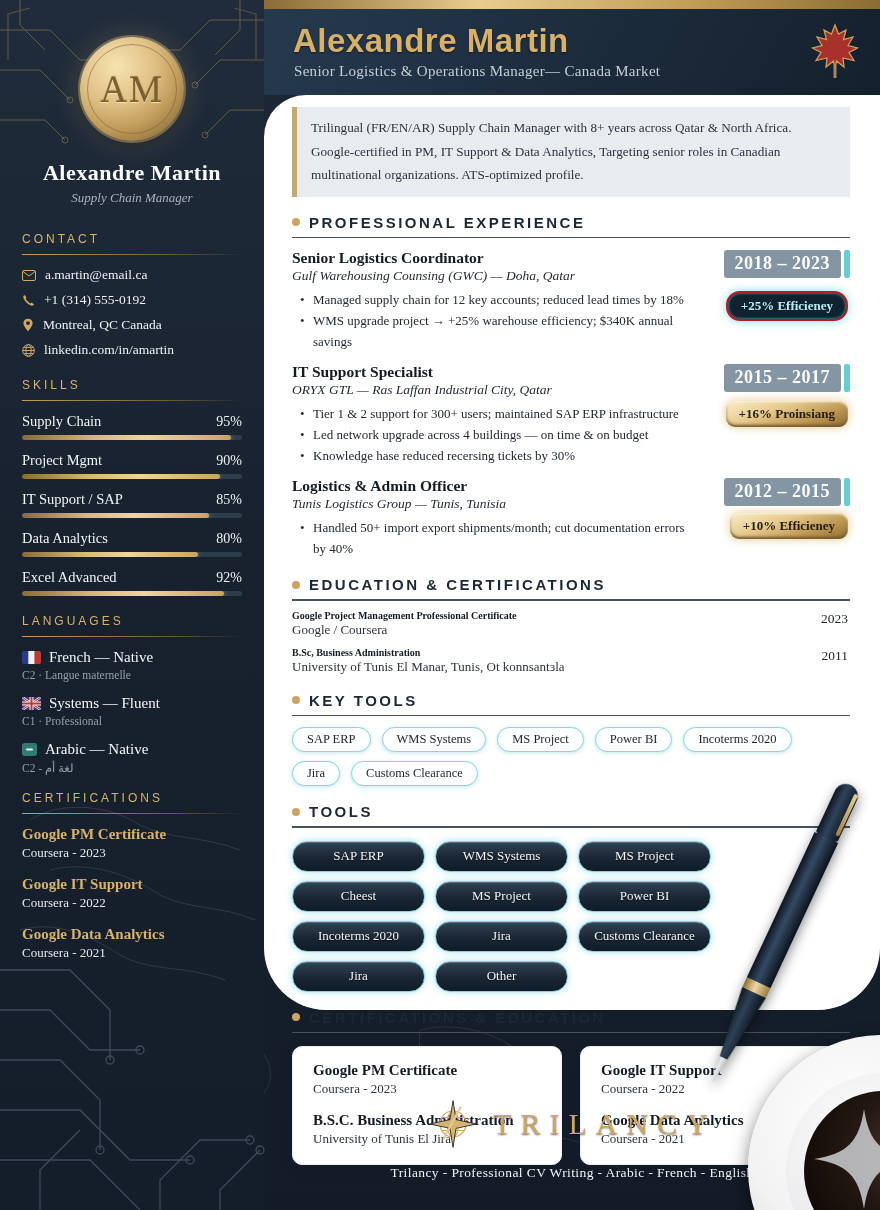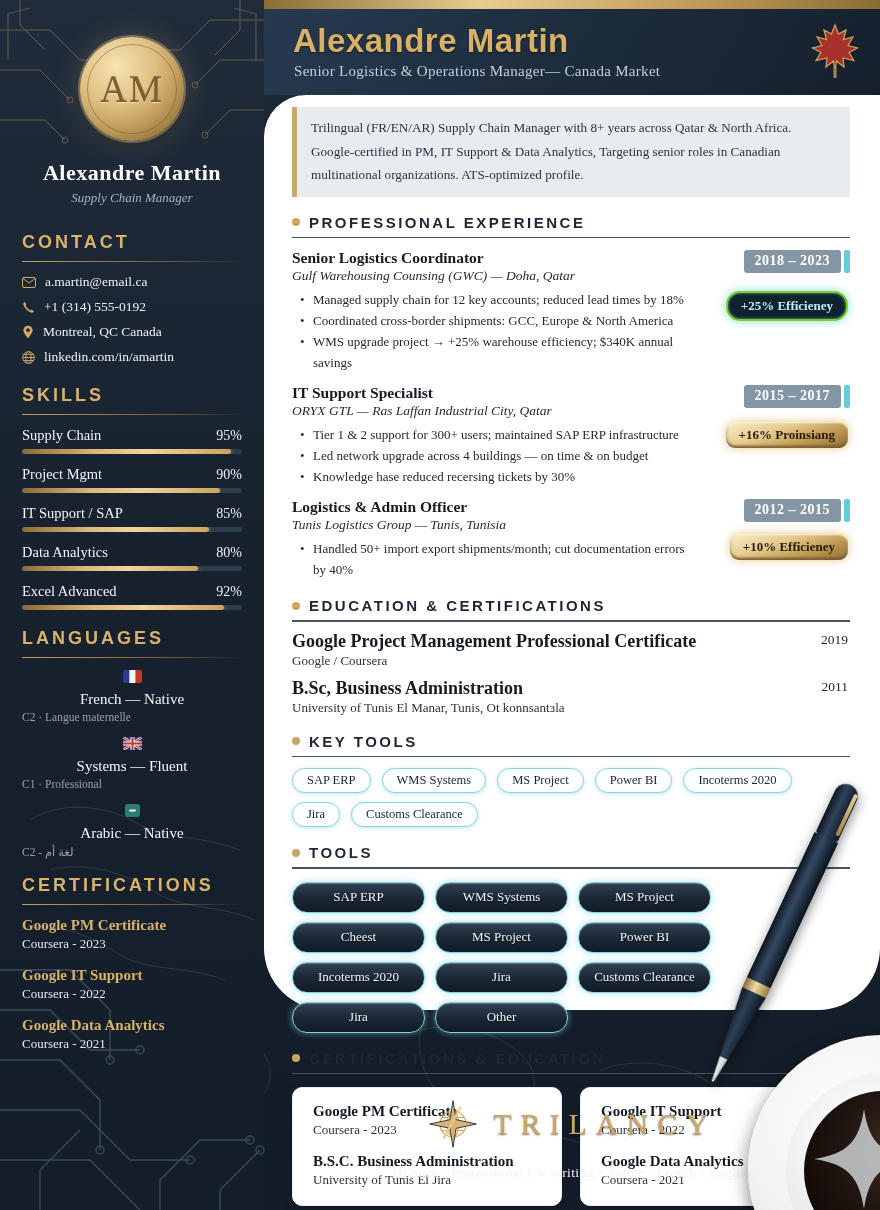--- a/index.html
+++ b/index.html
@@ -16,33 +16,33 @@
     background:radial-gradient(circle at 35% 28%,#f6e3b2 0%,#e0c084 38%,#c09c5b 62%,#8a6b38 88%,#6b5128 100%);
     box-shadow:0 0 0 2px rgba(240,214,156,.35),0 0 28px rgba(210,180,120,.3),0 4px 10px rgba(0,0,0,.5);
     display:flex;align-items:center;justify-content:center;}
   .medallion::before{content:"";position:absolute;inset:7px;border-radius:50%;
     border:1px solid rgba(120,92,45,.55);}
   .medallion .mono{font-family:"Liberation Serif",serif;font-size:37px;letter-spacing:2px;color:#7c5f2d;
     text-shadow:0 1px 1px rgba(252,238,200,.8), 0 -1px 1px rgba(90,66,25,.6);}
   .side-name{margin:16px 14px 0;text-align:center;font-size:22px;font-weight:bold;color:#fcfdfe;letter-spacing:.5px;}
   .side-title{margin:4px 0 0;text-align:center;font-style:italic;font-size:13px;color:#a9b2bd;}
   .side-sec{margin:26px 22px 0;}
-  .side-h{font-family:"Liberation Sans",sans-serif;font-size:18px;font-weight:bold;letter-spacing:3px;color:#d9b36c;}
+  .side-h{font-family:"Liberation Sans",sans-serif;font-size:12px;font-weight:normal;letter-spacing:3px;color:#d9b36c;}
   .side-hr{height:1px;margin:8px 0 12px;background:linear-gradient(90deg,#c59e5f 0%,#6a5835 70%,rgba(0,0,0,0));}
   .c-item{display:flex;align-items:center;gap:9px;margin:0 0 9px;font-size:13.5px;color:#eef1f4;}
   .c-item svg{flex:0 0 auto;}
   .skill{margin-bottom:12px;}
   .skill-row{display:flex;justify-content:space-between;align-items:baseline;font-size:14.5px;color:#f2f4f6;gap:12px;}
   .skill-pct{font-size:14px;color:#eef1f4;}
   .skill-track{margin-top:5px;height:5px;border-radius:3px;background:#2c3d4b;overflow:hidden;}
   .skill-fill{height:100%;border-radius:3px;
     background:linear-gradient(90deg,#8a6b38 0%,#d9b877 35%,#f0d49a 60%,#caa360 100%);
     box-shadow:0 0 5px rgba(222,190,125,.55);}
   .lang{margin-bottom:14px;}
-  .lang-top{display:flex;align-items:center;gap:8px;font-size:15px;color:#f4f6f8;flex-direction:column;}
+  .lang-top{display:flex;align-items:center;gap:8px;font-size:15px;color:#f4f6f8;}
   .lang-sub{margin:3px 0 0 0;font-size:11.5px;color:#96a0ab;}
   .flag{display:inline-block;width:19px;height:13px;border-radius:2px;overflow:hidden;flex:0 0 auto;}
   .cert-item{margin-bottom:15px;}
   .cert-t{font-size:15px;font-weight:bold;color:#d9b26a;}
   .cert-s{margin-top:2px;font-size:13px;color:#e6e9ec;}
 
   
   .main{position:absolute;left:264px;top:0;width:616px;height:1210px;z-index:3;}
   .goldbar{height:9px;background:linear-gradient(90deg,#8a6d35,#e8cc90 35%,#c19c58 70%,#8a6d35);}
   .mainhead{position:relative;height:86px;background:linear-gradient(120deg,#263a4e 0%,#1c2b3c 55%,#15202d 100%);}
@@ -61,33 +61,33 @@
   .sec-title{font-family:"Liberation Sans",sans-serif;font-size:15px;font-weight:bold;letter-spacing:2.5px;color:#1d2733;}
   .sec-hr{height:1.5px;background:#49525c;margin-top:6px;}
 
   .job{position:relative;margin-top:11px;}
   .job-title{font-size:15.5px;font-weight:bold;color:#141b23;}
   .job-co{font-size:13.5px;font-style:italic;color:#232b34;margin-top:1px;}
   .job ul{margin:5px 0 0;padding:0 150px 0 8px;list-style:none;}
   .job li{font-size:13px;line-height:1.62;color:#222a33;padding-left:13px;position:relative;}
   .job li::before{content:"•";position:absolute;left:0;top:0;}
   .datebadge{position:absolute;top:1px;right:0;display:flex;align-items:stretch;}
-  .datebadge .db-main{background:#8496a4;color:#ffffff;font-size:14px;font-weight:bold;
+  .datebadge .db-main{background:#8496a4;color:#ffffff;font-size:18px;font-weight:bold;
     padding:3px 11px 4px;border-radius:3px;letter-spacing:.5px;}
   .datebadge .db-tab{width:6px;margin-left:3px;border-radius:2px;background:#66cdd8;}
   .effbadge{position:absolute;right:2px;font-size:13px;font-weight:bold;padding:5px 13px;border-radius:14px;white-space:nowrap;}
-  .effbadge.teal{background:#0f2230;color:#b9edf3;border:2px solid #84cc16;
+  .effbadge.teal{background:#0f2230;color:#b9edf3;border:2px solid #b91c1c;
     box-shadow:0 0 10px rgba(110,215,228,.85),0 0 3px rgba(110,215,228,.9) inset;}
   .effbadge.gold{color:#251d0d;border-radius:9px;
     background:linear-gradient(160deg,#faeeca 0%,#e6c98d 38%,#bb954f 72%,#8d6d34 100%);
     box-shadow:0 0 10px rgba(225,195,130,.9), inset 0 1px 2px #fff6dd, inset 0 -2px 3px #6b5226;}
   .j1-eff{top:42px;} .j2-eff{top:38px;} .j3-eff{top:36px;}
 
   .edu-item{position:relative;margin-top:9px;padding-right:70px;}
-  .edu-t{font-size:18px;font-weight:bold;color:#141b23;}
+  .edu-t{font-size:10px;font-weight:bold;color:#141b23;}
   .edu-s{font-size:13px;color:#2a323c;margin-top:1px;}
   .edu-y{position:absolute;right:2px;top:1px;font-size:13.5px;color:#20272e;}
 
   .pills{display:flex;flex-wrap:wrap;gap:9px 11px;margin-top:11px;}
   .pill-light{font-size:12.5px;color:#1c242d;background:#fdfeff;border:1.5px solid #85d6e0;
     border-radius:14px;padding:4px 14px;box-shadow:0 1px 4px rgba(120,200,215,.45);}
   .pills-dark{display:flex;flex-wrap:wrap;gap:9px 10px;margin-top:13px;}
   .pill-dark{width:131px;height:29px;display:flex;align-items:center;justify-content:center;
     font-size:13px;color:#f2f5f7;border-radius:15px;border:1px solid #7fd4dd;
     background:linear-gradient(180deg,#314153 0%,#1a2634 55%,#111b27 100%);
@@ -347,21 +347,20 @@
         <article class="job" data-interactable="false">
           <div class="job-title" data-interactable="false">Senior Logistics Coordinator</div>
           <div class="job-co" data-interactable="false">Gulf Warehousing Counsing (GWC) — Doha, Qatar</div>
           <div class="datebadge" data-interactable="false">
             <span class="db-main">2018 – 2023</span>
               <span class="db-tab" data-interactable="false"></span>
           </div>
           <span class="effbadge teal j1-eff" data-interactable="false">+25% Efficieney</span>
           <ul data-interactable="false">
             <li data-interactable="false">Managed supply chain for 12 key accounts; reduced lead times by 18%</li>
-            <li data-interactable="false">Coordinated cross-border shipments: GCC, Europe &amp; North America</li>
             <li data-interactable="false">WMS upgrade project → +25% warehouse efficiency; $340K annual savings</li>
           </ul>
         </article>
 
         <article class="job" data-interactable="false">
           <div class="job-title" data-interactable="false">IT Support Specialist</div>
           <div class="job-co" data-interactable="false">ORYX GTL — Ras Laffan Industrial City, Qatar</div>
           <div class="datebadge" data-interactable="false">
             <span class="db-main">2015 – 2017</span>
               <span class="db-tab" data-interactable="false"></span>
@@ -390,21 +389,21 @@
 
       <div class="sec" data-interactable="false">
         <div class="sec-head">
           <span class="sec-dot" data-interactable="false"></span>
           <span class="sec-title" data-interactable="false">EDUCATION &amp; CERTIFICATIONS</span>
         </div>
         <div class="sec-hr" data-interactable="false"></div>
         <div class="edu-item" data-interactable="false">
           <div class="edu-t" data-interactable="false">Google Project Management Professional Certificate</div>
           <div class="edu-s" data-interactable="false">Google / Coursera</div>
-          <div class="edu-y" data-interactable="false">2019</div>
+          <div class="edu-y" data-interactable="false">2023</div>
         </div>
         <div class="edu-item" data-interactable="false">
           <div class="edu-t" data-interactable="false">B.Sc, Business Administration</div>
           <div class="edu-s" data-interactable="false">University of Tunis El Manar, Tunis, Ot konnsantɜla</div>
           <div class="edu-y" data-interactable="false">2011</div>
         </div>
       </div>
 
       <div class="sec" data-interactable="false">
         <div class="sec-head">

